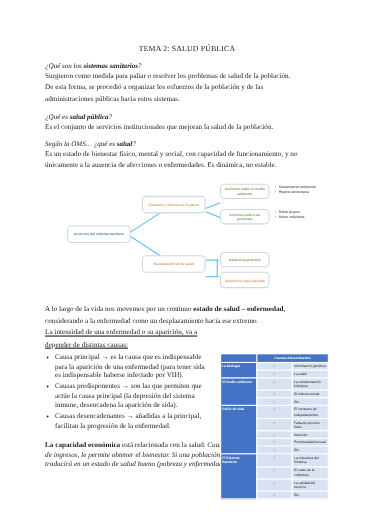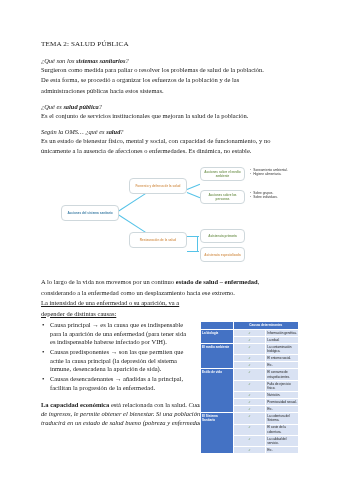--- a/index.html
+++ b/index.html
@@ -1,21 +1,21 @@
 <!DOCTYPE html>
 <html><head>
 <meta charset="utf-8">
 <style>
   html,body{margin:0;padding:0;background:#ffffff;}
   body{width:339px;height:480px;overflow:hidden;
        font-family:"Liberation Serif",serif;color:#1a1a1a;}
   .page{position:relative;width:339px;height:480px;background:#fff;}
   .content{position:absolute;left:41px;top:40px;width:258px;}
 
-  .title{font-size:7.1px;letter-spacing:.15px;margin:0 0 9px 0;}
+  .title{font-size:7.1px;letter-spacing:.15px;margin:0 0 9px 0;text-align:center;}
 
   .q{font-size:6.4px;font-style:italic;margin:0 0 1.5px 0;}
   .q b{font-style:italic;font-weight:bold;}
 
   p.body{font-size:6.5px;line-height:8.6px;margin:0 0 2px 0;text-align:left;}
   .blk{margin-bottom:8px;}
 
   
   .diagram{position:relative;width:258px;height:108px;margin:2px 0 6px 0;}
   .node{position:absolute;box-sizing:border-box;border:0.7px solid #cfd8dc;

